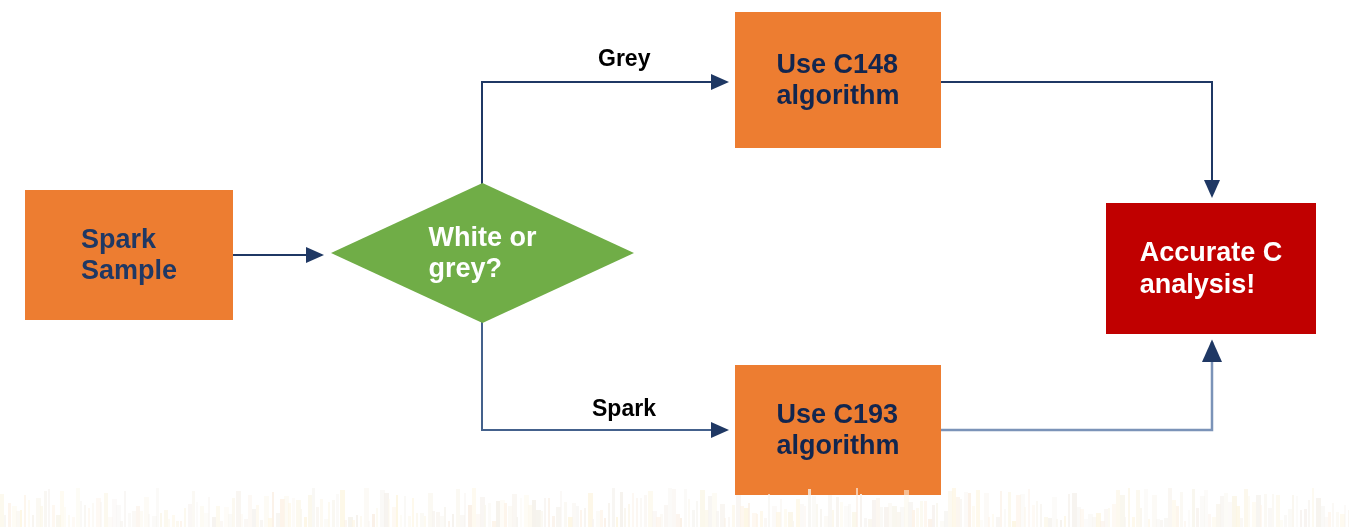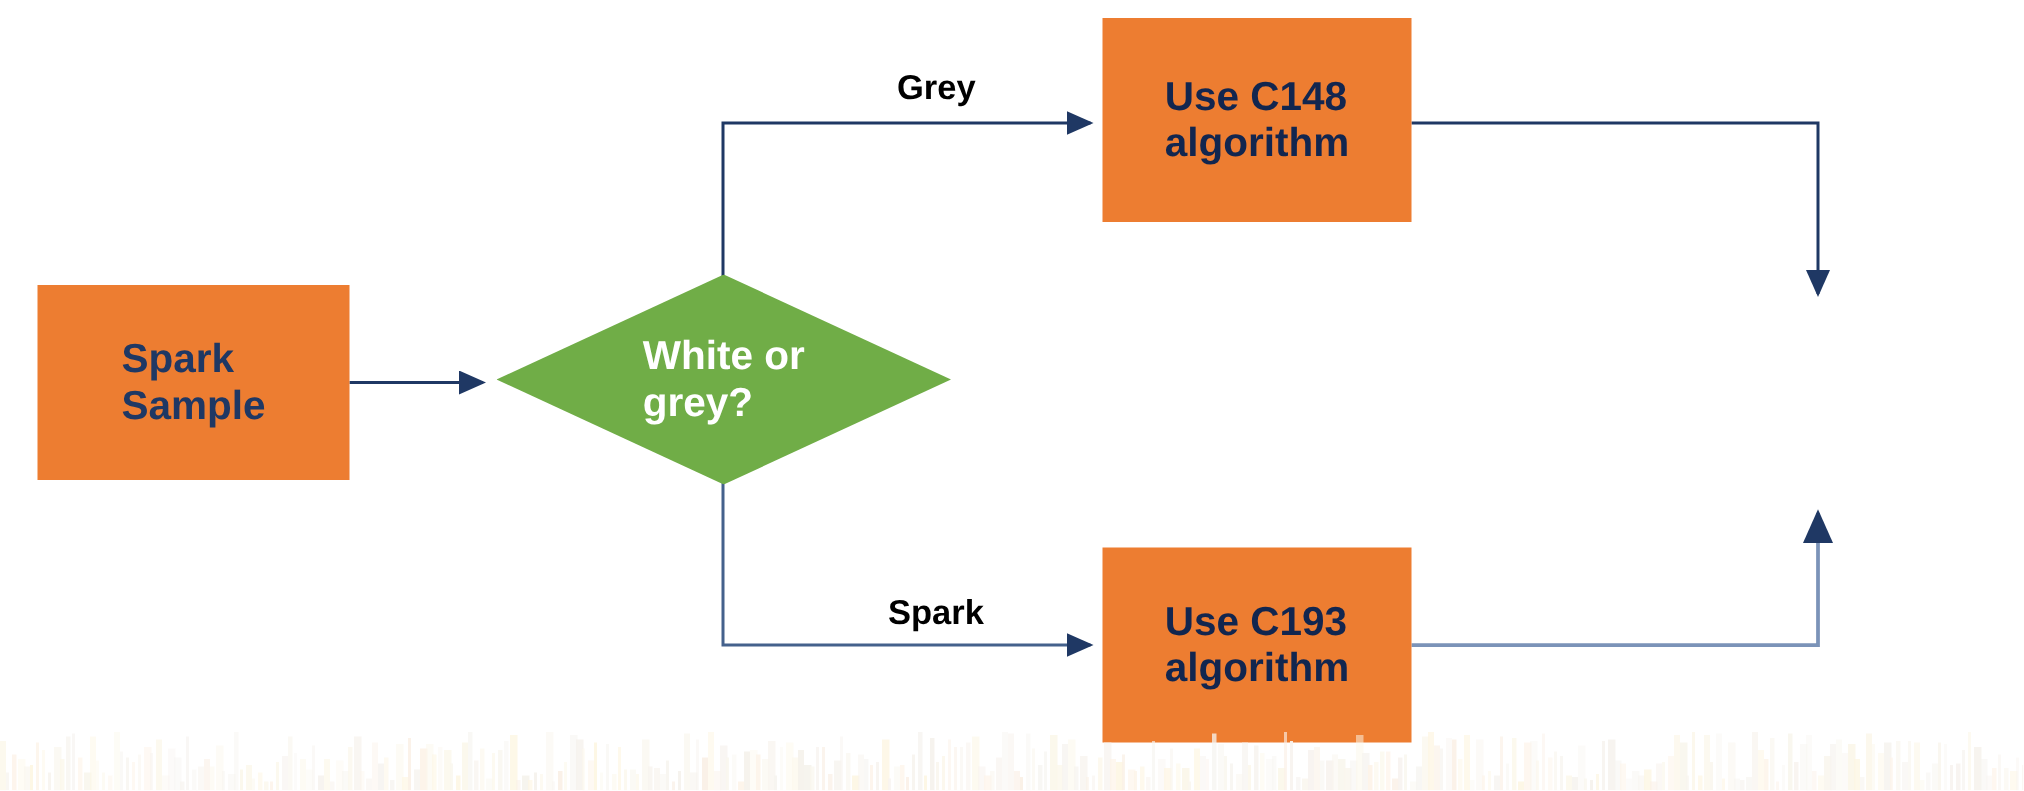--- a/index.html
+++ b/index.html
@@ -190,20 +190,24 @@
   <div class="node node-proc-top">
     <span class="node-text">Use C148
 algorithm</span>
   </div>
 
   <div class="node node-proc-bottom">
     <span class="node-text">Use C193
 algorithm</span>
   </div>
 
+  <div class="node node-end">
+    <span class="node-text">Accurate C
+analysis!</span>
+  </div>
 
   <div class="edge-label label-grey">Grey</div>
   <div class="edge-label label-white">Spark</div>
 
   <div id="bottom-strip">
       <div class="stripe" style="left: 0px; width: 4px; height: 33px; background: rgb(252, 248, 236); opacity: 0.89;"></div>
       <div class="stripe" style="left: 4px; width: 2px; height: 12px; background: rgb(245, 242, 236); opacity: 0.63;"></div>
       <div class="stripe" style="left: 8px; width: 3px; height: 24px; background: rgb(253, 243, 232); opacity: 0.8;"></div>
       <div class="stripe" style="left: 12px; width: 5px; height: 21px; background: rgb(253, 246, 227); opacity: 0.35;"></div>
       <div class="stripe" style="left: 16px; width: 5px; height: 16px; background: rgb(249, 246, 238); opacity: 0.64;"></div>

